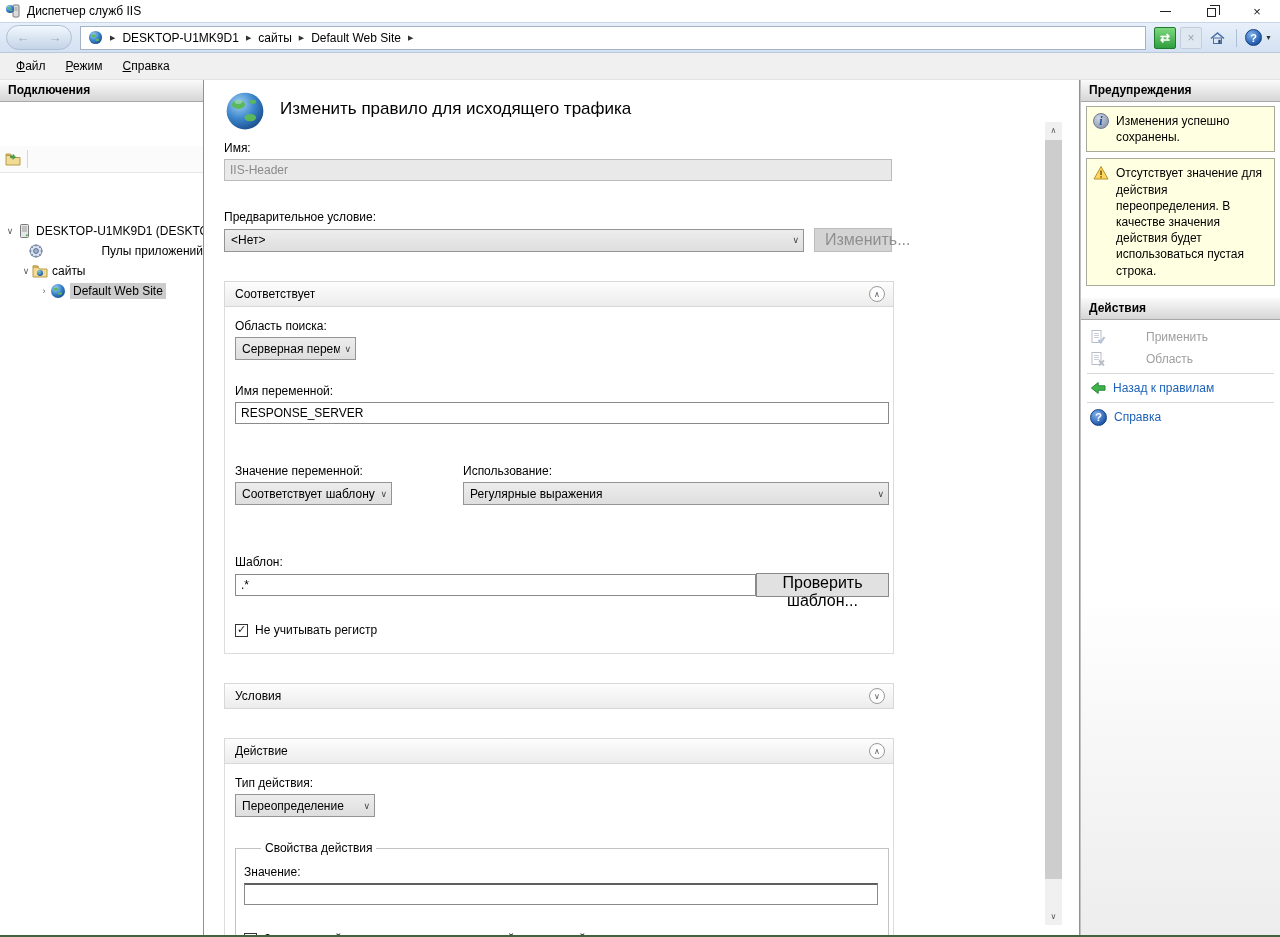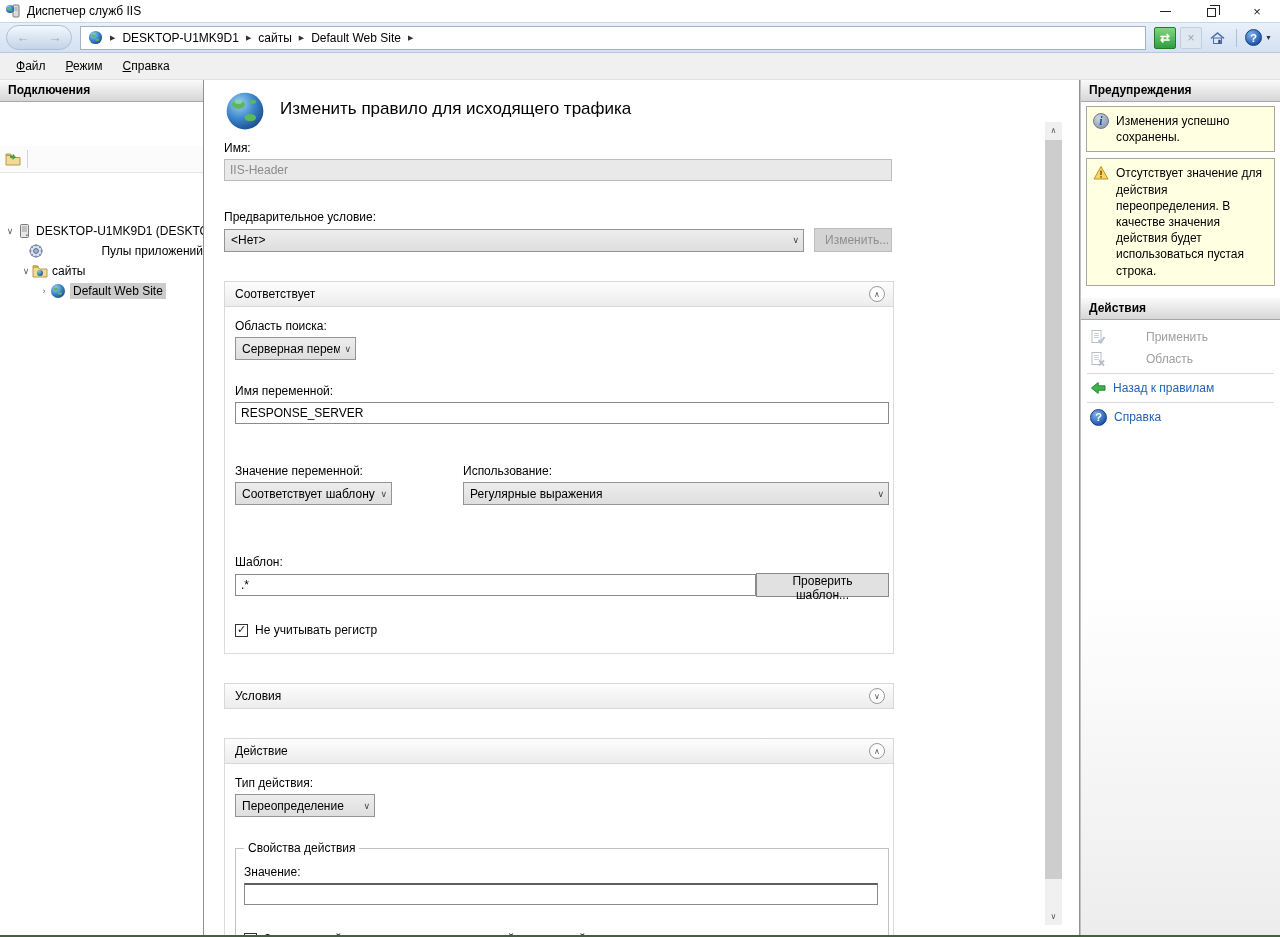--- a/index.html
+++ b/index.html
@@ -57,32 +57,32 @@
   .content { padding:10px 0 0 20px; width:690px; }
   .page-header { display:flex; align-items:flex-start; gap:14px; }
   .page-header h1 { font-size:17px; font-weight:normal; margin-top:9px; }
   .field-label { display:block; margin:6px 0 4px; }
   .textbox { width:668px; height:22px; border:1px solid #8a8a8a; font-family:"Liberation Sans", sans-serif; font-size:12px; padding:0 5px; background:#fff; }
   .textbox:disabled { background:#e9e9e9; border-color:#bcbcbc; color:#8b8b8b; }
   .row { display:flex; align-items:center; width:668px; }
   .combo { height:23px; background:linear-gradient(#ededed,#dedede); border:1px solid #949494; display:flex; align-items:center; padding:0 4px 0 6px; cursor:pointer; overflow:hidden; }
   .combo .combo-text { flex:1; white-space:nowrap; overflow:hidden; }
   .combo .combo-chev { font-size:9px; color:#444; margin-left:4px; flex:none; }
-  .btn { height:24px; background:#e1e1e1; border:1px solid #8a8a8a; font-family:"Liberation Sans", sans-serif; font-size:12px; padding:0 10px; cursor:pointer; }
+  .btn { height:24px; background:#e1e1e1; border:1px solid #8a8a8a; font-family:"Liberation Sans", sans-serif; font-size:16px; padding:0 10px; cursor:pointer; }
   .btn:disabled { background:#d4d4d4; border-color:#bdbdbd; color:#8f8f8f; }
   .group { width:670px; margin-top:29px; }
   .group-header { height:26px; background:linear-gradient(#fdfdfd,#ececec); border:1px solid #d8d8d8; display:flex; align-items:center; padding:0 8px 0 10px; }
   .group-header .gh-title { flex:1; }
   .circle-btn { width:16px; height:16px; border-radius:50%; border:1px solid #9a9a9a; background:#fdfdfd; color:#4f5b66; font-size:8px; display:flex; align-items:center; justify-content:center; cursor:pointer; }
   .group-body { border:1px solid #dcdcdc; border-top:none; background:#fff; padding:12px 10px 16px 10px; }
   .check-row { display:flex; align-items:center; gap:7px; cursor:pointer; }
   .checkbox { width:13px; height:13px; border:1px solid #333; background:#fff; display:flex; align-items:center; justify-content:center; flex:none; }
   .checkbox .mark { font-size:11px; line-height:1; margin-top:-1px; color:#222; }
   fieldset.props { border:1px solid #c3c3c3; margin-top:24px; padding:4px 8px 18px 8px; width:654px; }
-  fieldset.props legend { font-size:12px; padding:0 4px; margin-left:0px; }
+  fieldset.props legend { font-size:12px; padding:0 4px; margin-left:17px; }
   .value-input { width:634px; height:22px; border:1px solid #8a8a8a; border-top:2px solid #5f5f5f; font-family:"Liberation Sans", sans-serif; font-size:12px; padding:0 5px; }
 
   
   .vscroll { position:absolute; top:42px; right:17px; bottom:10px; width:17px; background:#f0f0f0; }
   .vs-arrow { position:absolute; left:0; width:17px; height:17px; display:flex; align-items:center; justify-content:center; font-size:8px; color:#555; cursor:pointer; }
   .vs-up { top:0; } .vs-down { bottom:0; }
   .vs-thumb { position:absolute; left:0; right:0; top:18px; bottom:46px; background:#cdcdcd; cursor:grab; }
 
   
   .right-panel { width:200px; flex:none; border-left:1px solid #c0c0c0; background:linear-gradient(#ffffff 60%, #ededed); display:flex; flex-direction:column; }

